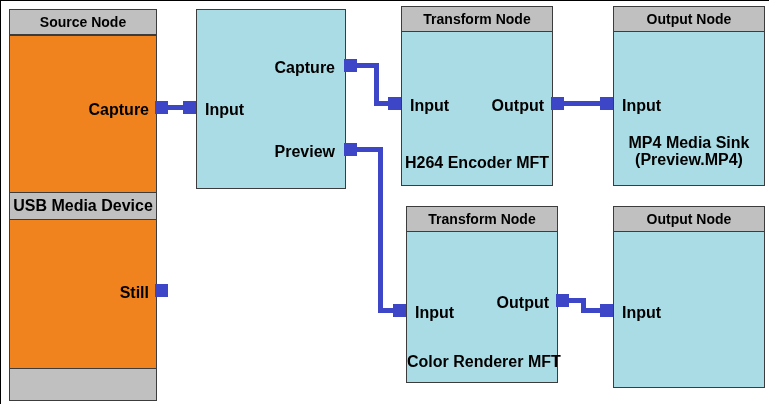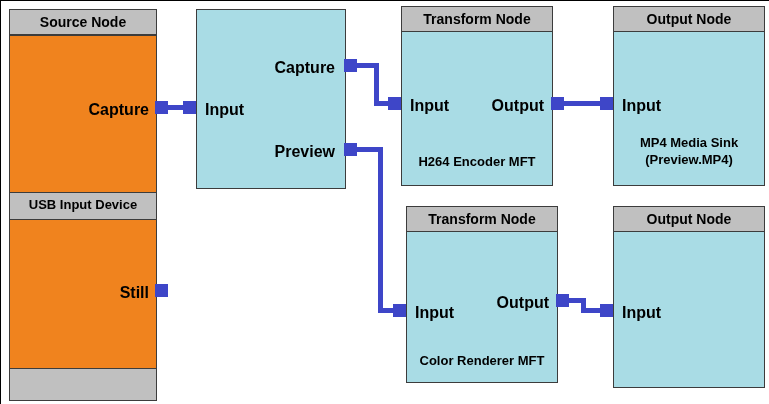--- a/index.html
+++ b/index.html
@@ -48,21 +48,21 @@
   .pin-label {
     position: absolute;
     font-size: 16px;
     font-weight: bold;
     white-space: nowrap;
   }
   .node-label {
     position: absolute;
     left: 0; right: 0;
     text-align: center;
-    font-size: 13px;
+    font-size: 16px;
     font-weight: bold;
     white-space: nowrap;
   }
   .node-label.two-line { white-space: normal; line-height: 17px; }
   .pin {
     position: absolute;
     width: 13px;
     height: 13px;
     background: #3E46C8;
   }
@@ -75,21 +75,21 @@
 <body>
 
 <div class="canvas">
 
   <div class="node gray" style="left:8px; top:8px; width:146px; height:390px;">
     <div class="node-header">Source Node</div>
     <div class="stream" style="top:25px; height:156px;"></div>
     <div class="stream" style="top:209px; height:148px;"></div>
     <div class="pin-label" style="top:91px; right:7px;">Capture</div>
     <div class="pin-label" style="top:274px; right:7px;">Still</div>
-    <div class="node-label" style="top:187px;">USB Input Device</div>
+    <div class="node-label" style="top:187px;">USB Media Device</div>
   </div>
 
   <div class="node cyan" style="left:195px; top:8px; width:148px; height:178px;">
     <div class="pin-label" style="top:49px; right:10px;">Capture</div>
     <div class="pin-label" style="top:91px; left:8px;">Input</div>
     <div class="pin-label" style="top:133px; right:10px;">Preview</div>
   </div>
 
   <div class="node cyan" style="left:400px; top:5px; width:150px; height:178px;">
     <div class="node-header">Transform Node</div>

